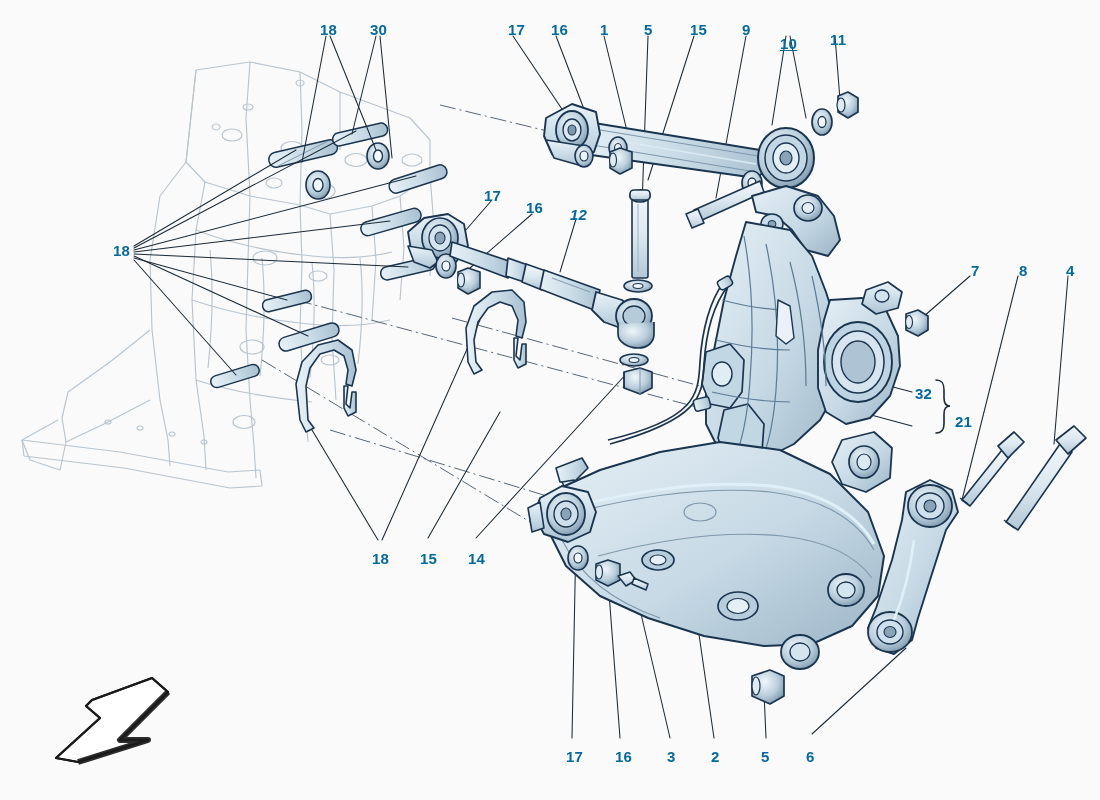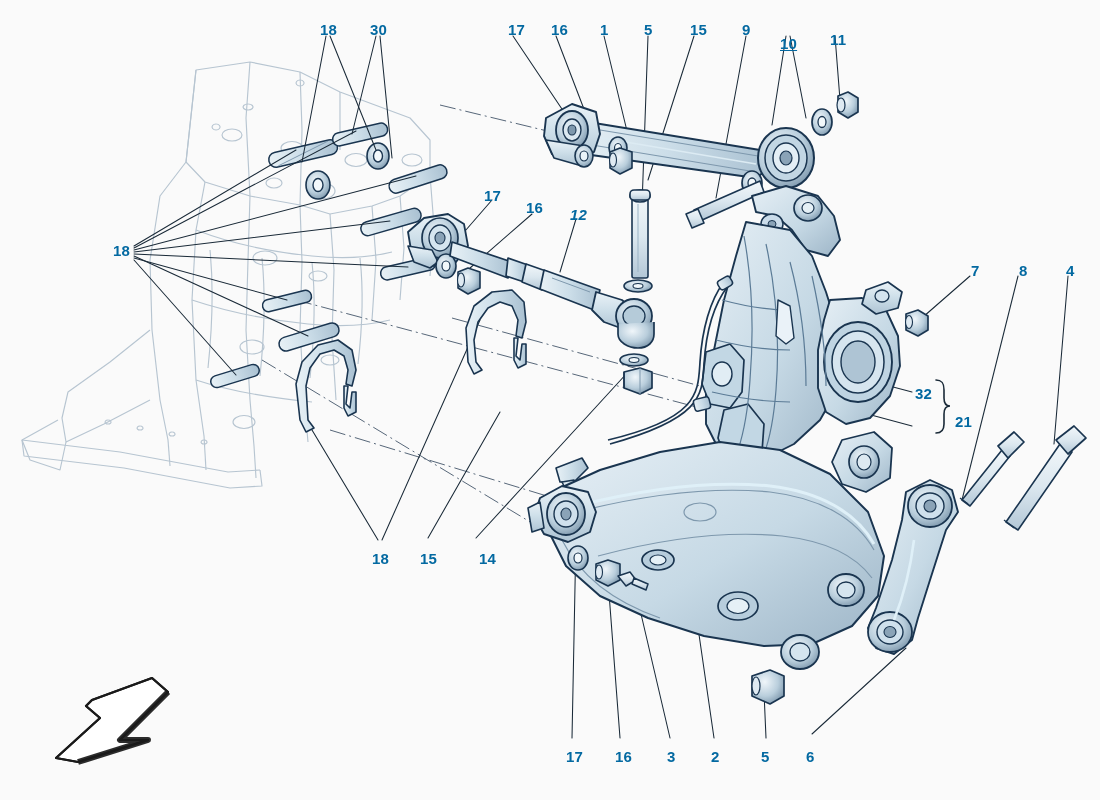--- a/index.html
+++ b/index.html
@@ -497,21 +497,21 @@
 
     <span class="callout" style="left:971px;top:263px;">7</span>
     <span class="callout" style="left:1019px;top:263px;">8</span>
     <span class="callout" style="left:1066px;top:263px;">4</span>
 
     <span class="callout" style="left:915px;top:386px;">32</span>
     <span class="callout" style="left:955px;top:414px;">21</span>
 
     <span class="callout" style="left:372px;top:551px;">18</span>
     <span class="callout" style="left:420px;top:551px;">15</span>
-    <span class="callout" style="left:468px;top:551px;margin-left:11px;">14</span>
+    <span class="callout" style="left:468px;top:551px;">14</span>
 
     <span class="callout" style="left:566px;top:749px;">17</span>
     <span class="callout" style="left:615px;top:749px;">16</span>
     <span class="callout" style="left:667px;top:749px;">3</span>
     <span class="callout" style="left:711px;top:749px;">2</span>
     <span class="callout" style="left:761px;top:749px;">5</span>
     <span class="callout" style="left:806px;top:749px;">6</span>
   </div>
 
 </div>

